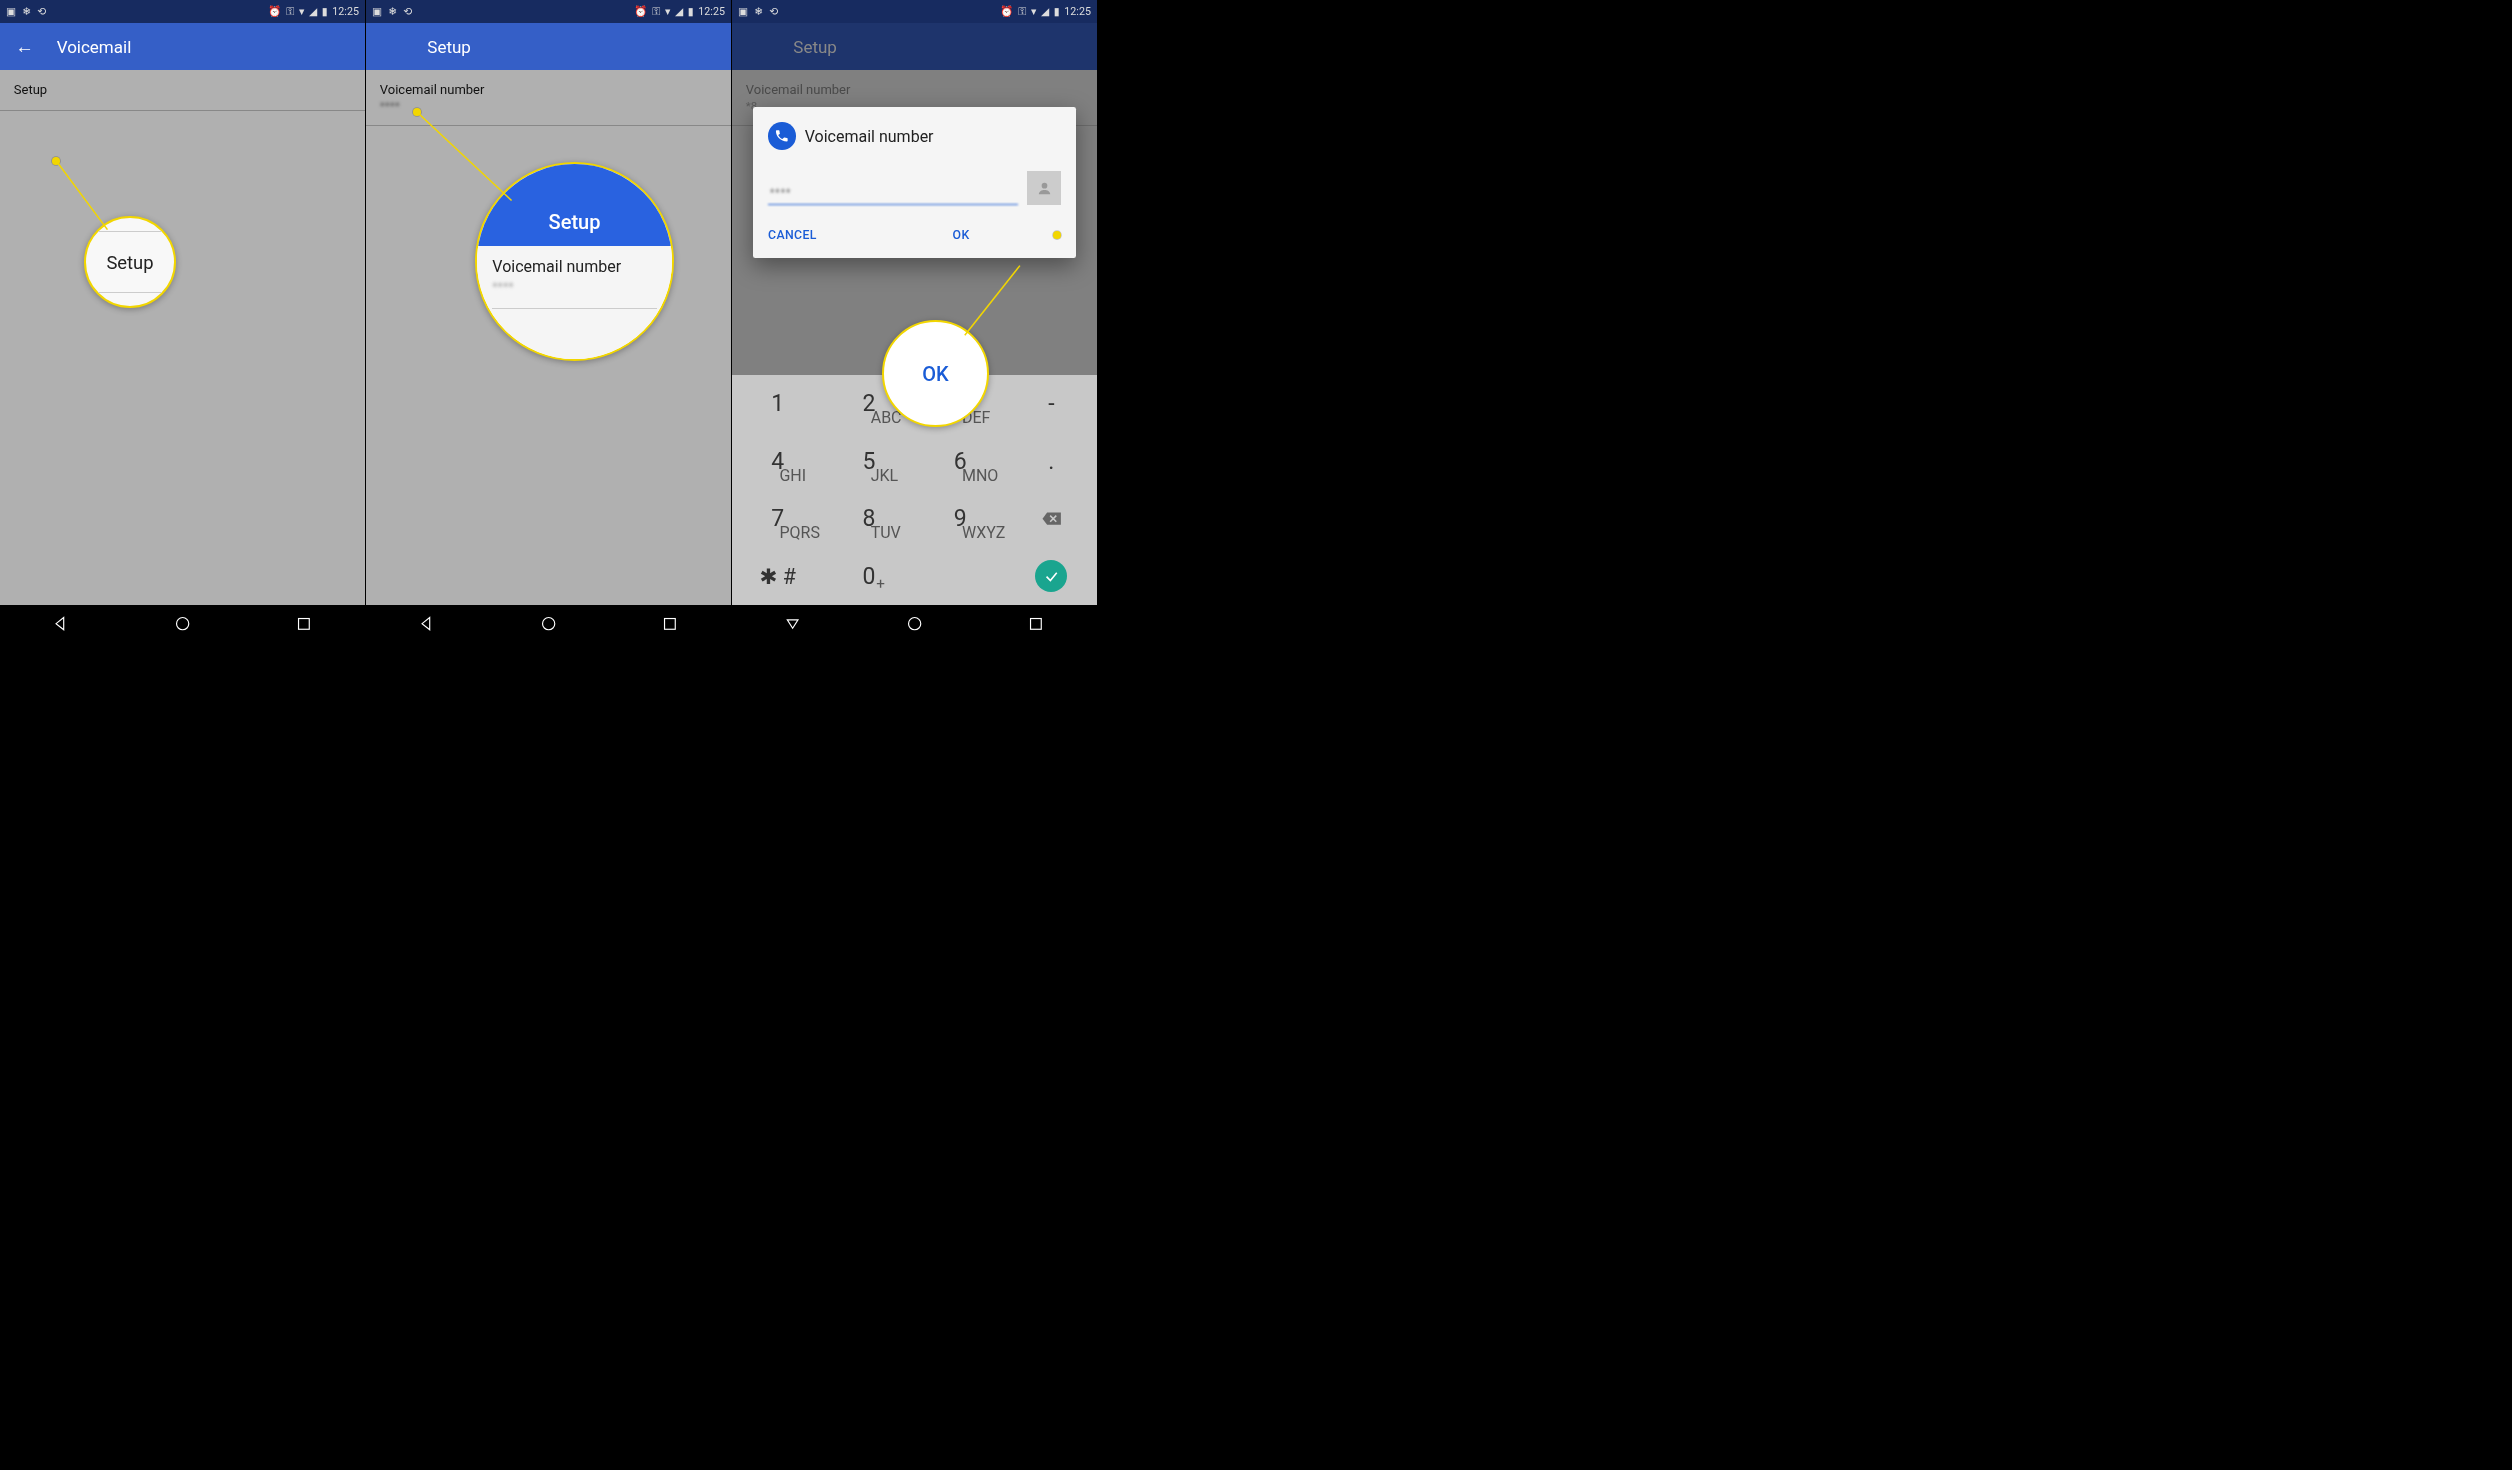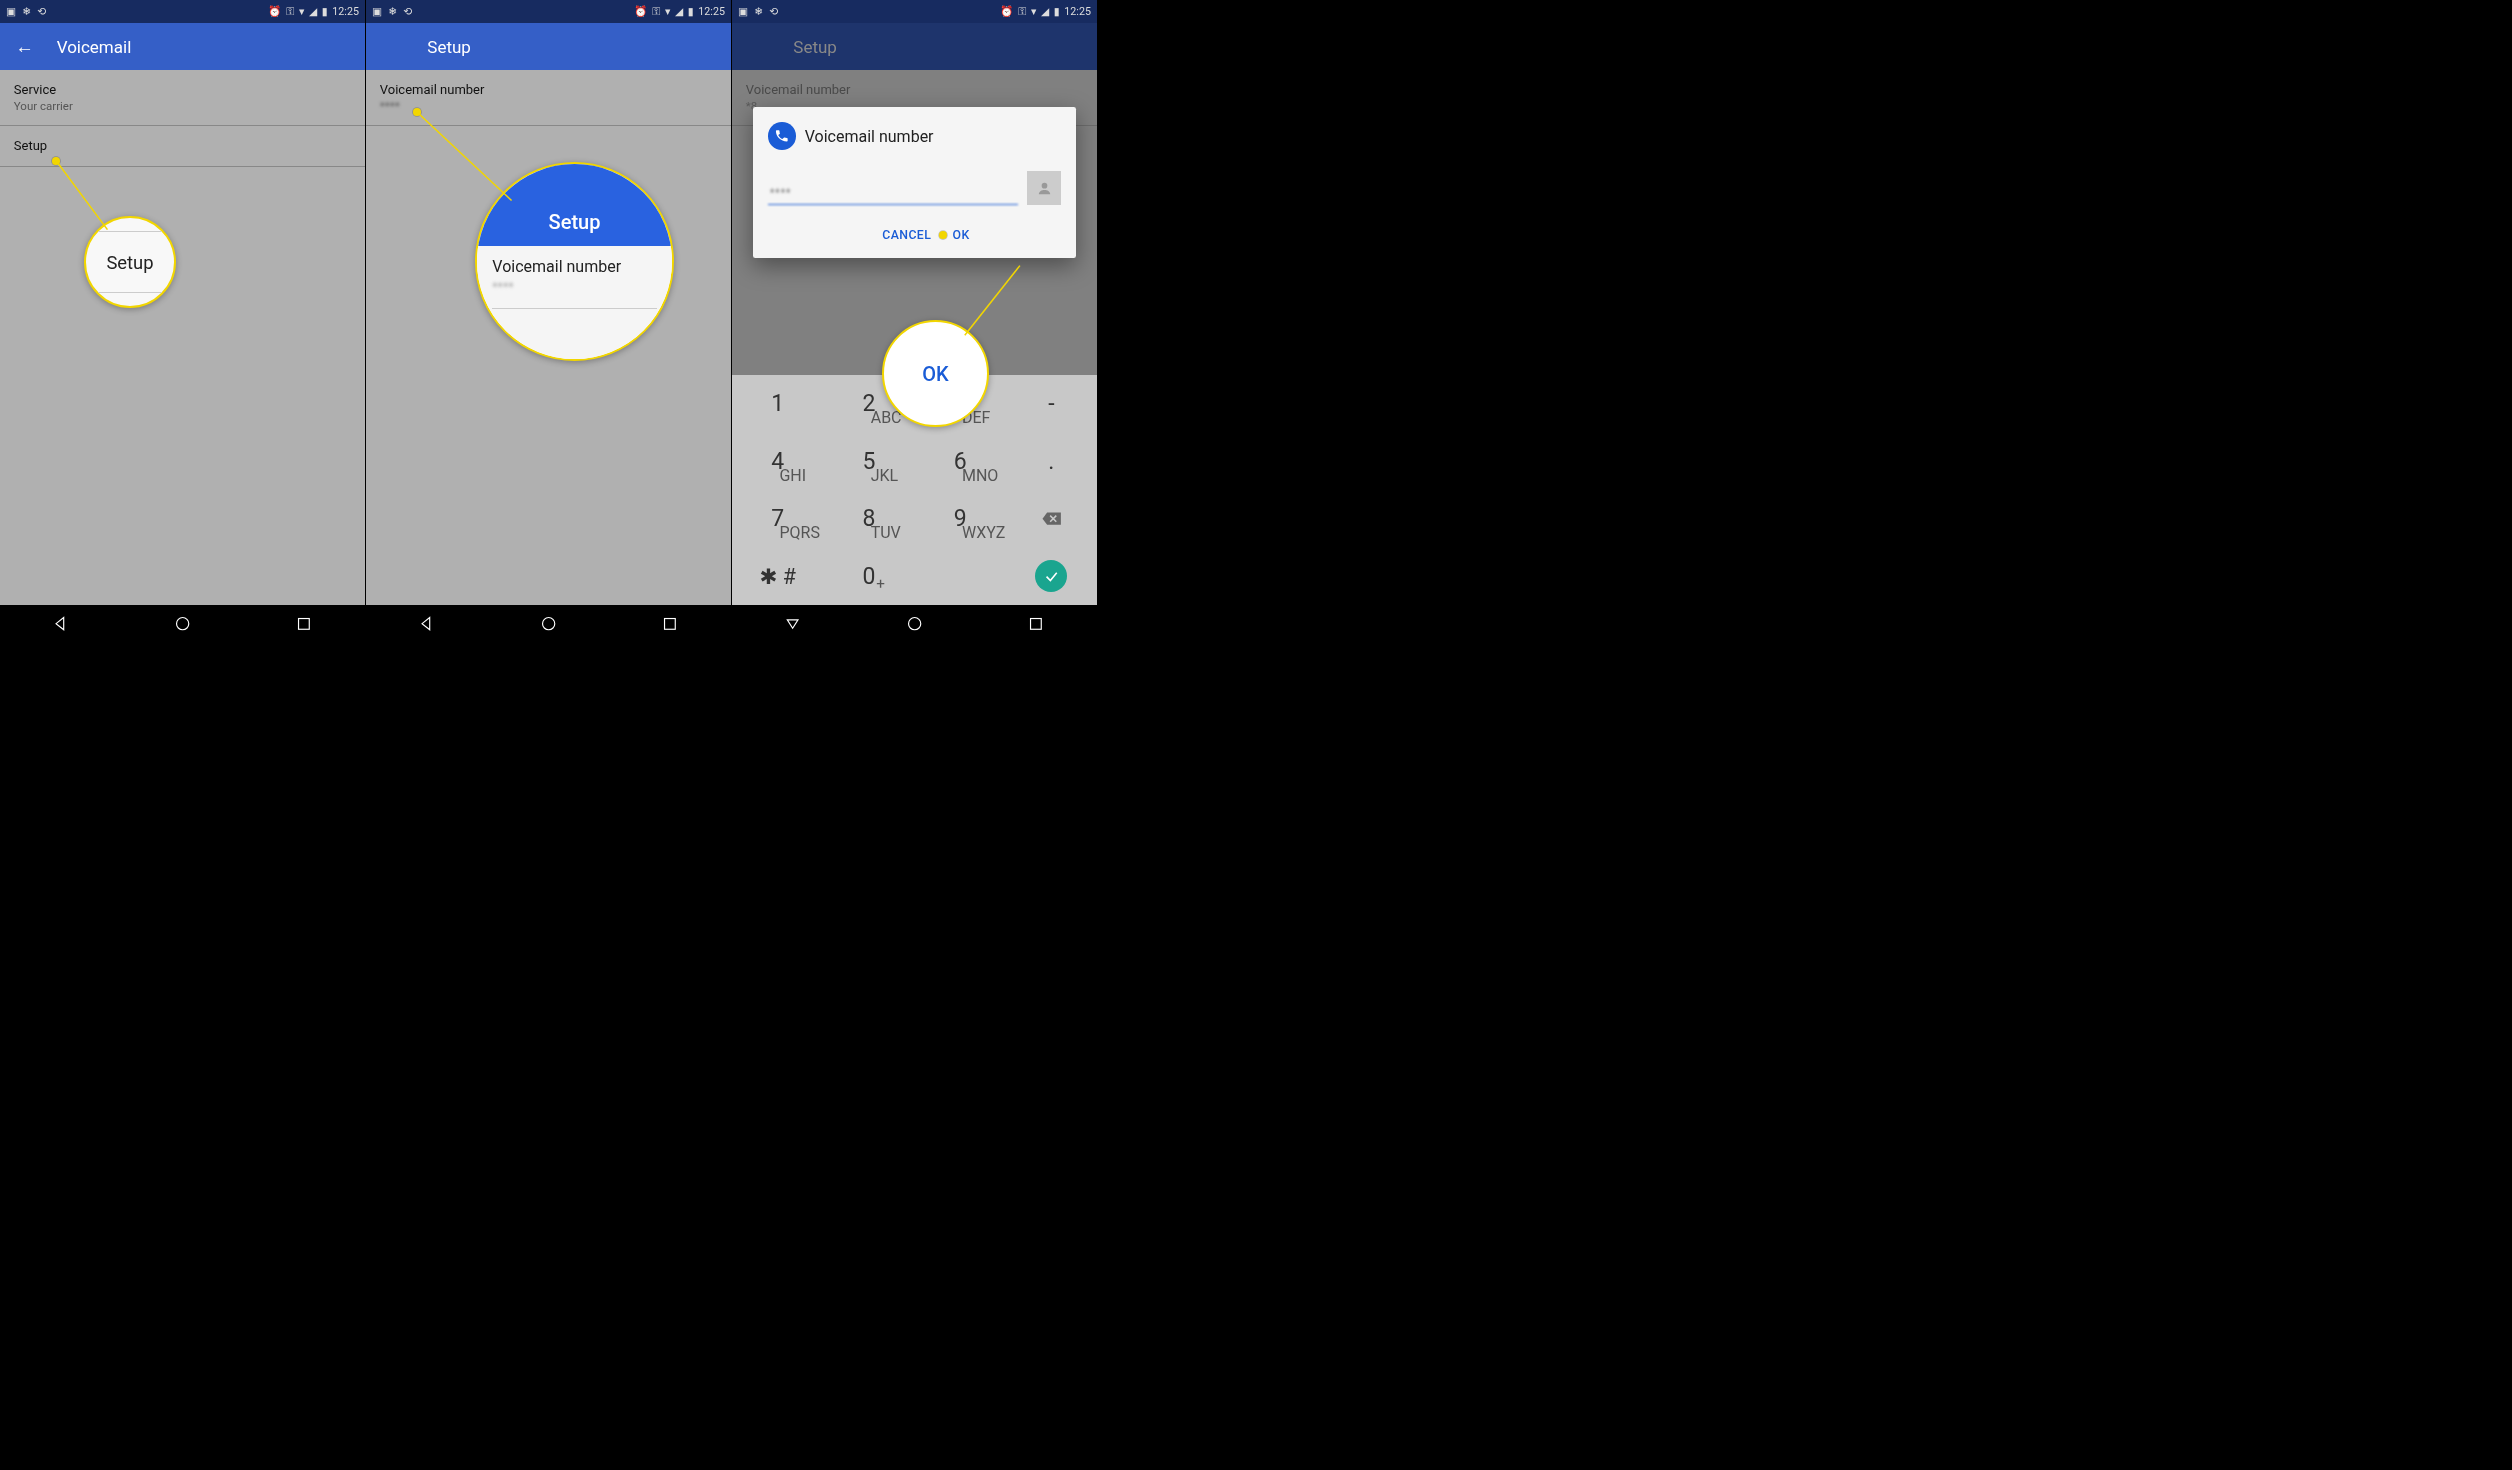--- a/index.html
+++ b/index.html
@@ -103,21 +103,21 @@
     border-radius: 2.3px;
     box-shadow: 0 7.7px 23px rgba(0,0,0,0.4);
     padding: 15.3px;
   }
   .dialog-title-row { display:flex; align-items:center; gap:9.2px; margin-bottom:21.4px;}
   .phone-icon { width:27.6px; height:27.6px; background:#1a5cd6; border-radius:50%; display:flex; align-items:center; justify-content:center;}
   .dialog-title { font-size:16px; color:#222; }
   .input-row { display:flex; align-items:flex-end; gap:9.2px; margin-bottom:23px;}
   .input-field { flex:1; border:none; border-bottom:1.5px solid #1a5cd6; background:transparent; font-size:13.8px; color:#888; padding:3.1px 1.5px; filter:blur(0.8px);}
   .contact-btn { width:34px; height:34px; background:#ccc; display:flex; align-items:center; justify-content:center;}
-  .dialog-actions { display:flex; justify-content:center; gap:21.4px; }
+  .dialog-actions { display:flex; justify-content:space-between; gap:21.4px; }
   .dialog-btn { font-size:12.3px; font-weight:500; color:#1a5cd6; letter-spacing:0.4px; }
 
   
   .keypad {
     position: absolute;
     left:0; right:0; bottom:38px;
     height: 230px;
     background: #c8c8c8;
     display: grid;
     grid-template-columns: repeat(4, 1fr);
@@ -151,24 +151,20 @@
       <span>▮</span>
       <span>12:25</span>
     </div>
   </div>
   <div class="app-bar">
     <span class="back-arrow">←</span>
     <span>Voicemail</span>
   </div>
   <div class="content">
     <div class="list-item">
-      <div class="title">Service</div>
-      <div class="subtitle">Your carrier</div>
-    </div>
-    <div class="list-item">
       <div class="title">Setup</div>
     </div>
     <div class="dot" style="left:52px; top:87px;"></div>
   </div>
   <div class="nav-bar">
     <div class="nav-btn">
         <svg width="15.3" height="15.3" viewBox="0 0 20 20">
           <path d="M14 2 L4 10 L14 18 Z" fill="none" stroke="#fff" stroke-width="1.5"></path>
         </svg>
       </div>

